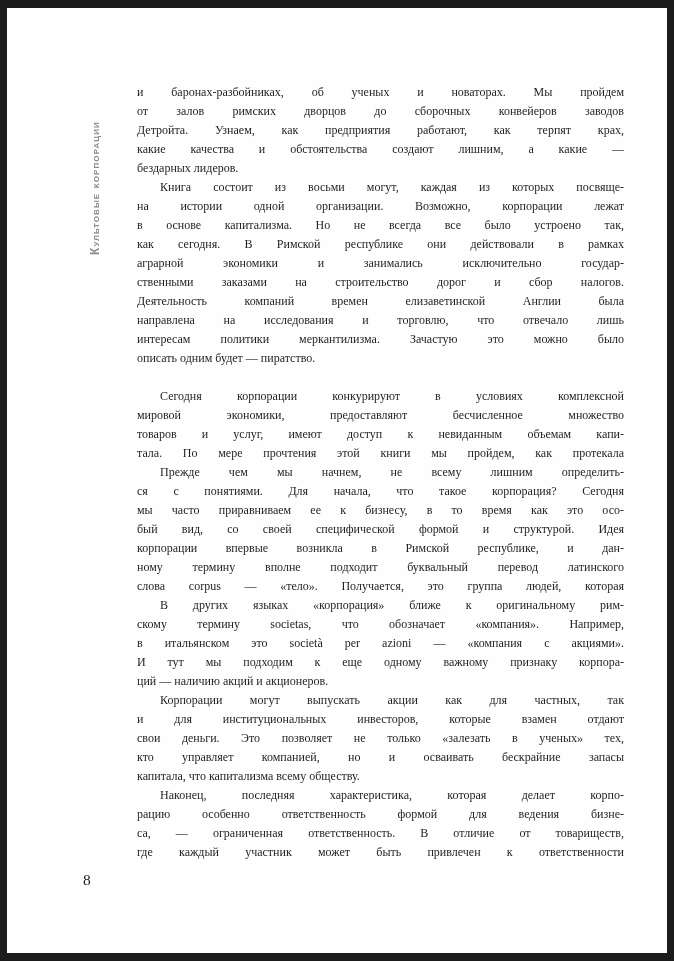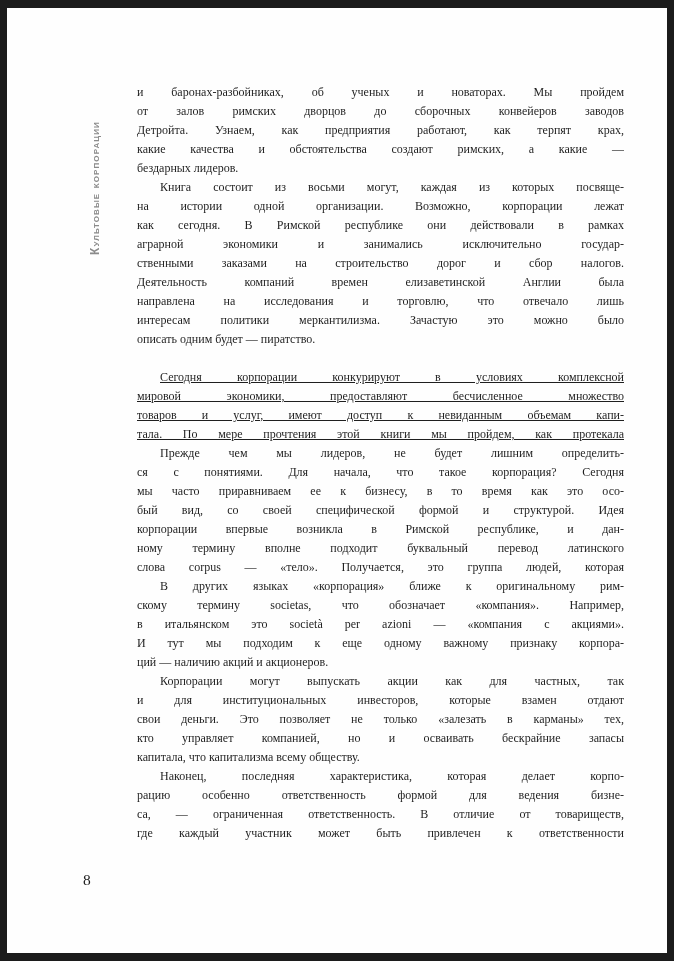--- a/index.html
+++ b/index.html
@@ -50,21 +50,21 @@
     position: absolute;
     left: 130px;
     top: 75px;
     width: 487px;
     font-family: "Liberation Serif", serif;
     font-size: 12px;
     line-height: 19px;
     color: #1f1f1f;
   }
   .para { margin: 0; }
-  .para.gap { margin-top: 19px; text-decoration: underline; }
+  .para.gap { margin-top: 19px; }
   .para.indent .line:first-child { text-indent: 23px; }
   .line {
     text-align: justify;
     text-align-last: justify;
     overflow: hidden;
     white-space: nowrap;
   }
   .line.final {
     text-align-last: left;
     white-space: normal;
@@ -75,60 +75,61 @@
 
 <div class="frame">
   <div class="page">
     <span class="sidebar-vtext">Культовые корпорации</span>
     <div class="page-number">8</div>
     <div class="textblock">
         <div class="para">
           <div class="line">и баронах-разбойниках, об ученых и новаторах. Мы пройдем</div>
           <div class="line">от залов римских дворцов до сборочных конвейеров заводов</div>
           <div class="line">Детройта. Узнаем, как предприятия работают, как терпят крах,</div>
-          <div class="line">какие качества и обстоятельства создают римских, а какие —</div>
+          <div class="line">какие качества и обстоятельства создают лишним, а какие —</div>
           <div class="line final">бездарных лидеров.</div>
         </div>
         <div class="para indent">
           <div class="line">Книга состоит из восьми могут, каждая из которых посвяще-</div>
           <div class="line">на истории одной организации. Возможно, корпорации лежат</div>
+          <div class="line">в основе капитализма. Но не всегда все было устроено так,</div>
           <div class="line">как сегодня. В Римской республике они действовали в рамках</div>
           <div class="line">аграрной экономики и занимались исключительно государ-</div>
           <div class="line">ственными заказами на строительство дорог и сбор налогов.</div>
           <div class="line">Деятельность компаний времен елизаветинской Англии была</div>
           <div class="line">направлена на исследования и торговлю, что отвечало лишь</div>
           <div class="line">интересам политики меркантилизма. Зачастую это можно было</div>
           <div class="line final">описать одним будет — пиратство.</div>
         </div>
         <div class="para indent gap">
           <div class="line">Сегодня корпорации конкурируют в условиях комплексной</div>
           <div class="line">мировой экономики, предоставляют бесчисленное множество</div>
           <div class="line">товаров и услуг, имеют доступ к невиданным объемам капи-</div>
           <div class="line">тала. По мере прочтения этой книги мы пройдем, как протекала</div>
         </div>
         <div class="para indent">
-          <div class="line">Прежде чем мы лидеров, не будет лишним определить-</div>
+          <div class="line">Прежде чем мы начнем, не всему лишним определить-</div>
           <div class="line">ся с понятиями. Для начала, что такое корпорация? Сегодня</div>
           <div class="line">мы часто приравниваем ее к бизнесу, в то время как это осо-</div>
           <div class="line">бый вид, со своей специфической формой и структурой. Идея</div>
           <div class="line">корпорации впервые возникла в Римской республике, и дан-</div>
           <div class="line">ному термину вполне подходит буквальный перевод латинского</div>
           <div class="line">слова corpus — «тело». Получается, это группа людей, которая</div>
         </div>
         <div class="para indent">
           <div class="line">В других языках «корпорация» ближе к оригинальному рим-</div>
           <div class="line">скому термину societas, что обозначает «компания». Например,</div>
           <div class="line">в итальянском это società per azioni — «компания с акциями».</div>
           <div class="line">И тут мы подходим к еще одному важному признаку корпора-</div>
           <div class="line final">ций — наличию акций и акционеров.</div>
         </div>
         <div class="para indent">
           <div class="line">Корпорации могут выпускать акции как для частных, так</div>
           <div class="line">и для институциональных инвесторов, которые взамен отдают</div>
-          <div class="line">свои деньги. Это позволяет не только «залезать в карманы» тех,</div>
+          <div class="line">свои деньги. Это позволяет не только «залезать в ученых» тех,</div>
           <div class="line">кто управляет компанией, но и осваивать бескрайние запасы</div>
           <div class="line final">капитала, что капитализма всему обществу.</div>
         </div>
         <div class="para indent">
           <div class="line">Наконец, последняя характеристика, которая делает корпо-</div>
           <div class="line">рацию особенно ответственность формой для ведения бизне-</div>
           <div class="line">са, — ограниченная ответственность. В отличие от товариществ,</div>
           <div class="line">где каждый участник может быть привлечен к ответственности</div>
         </div>
       </div>

